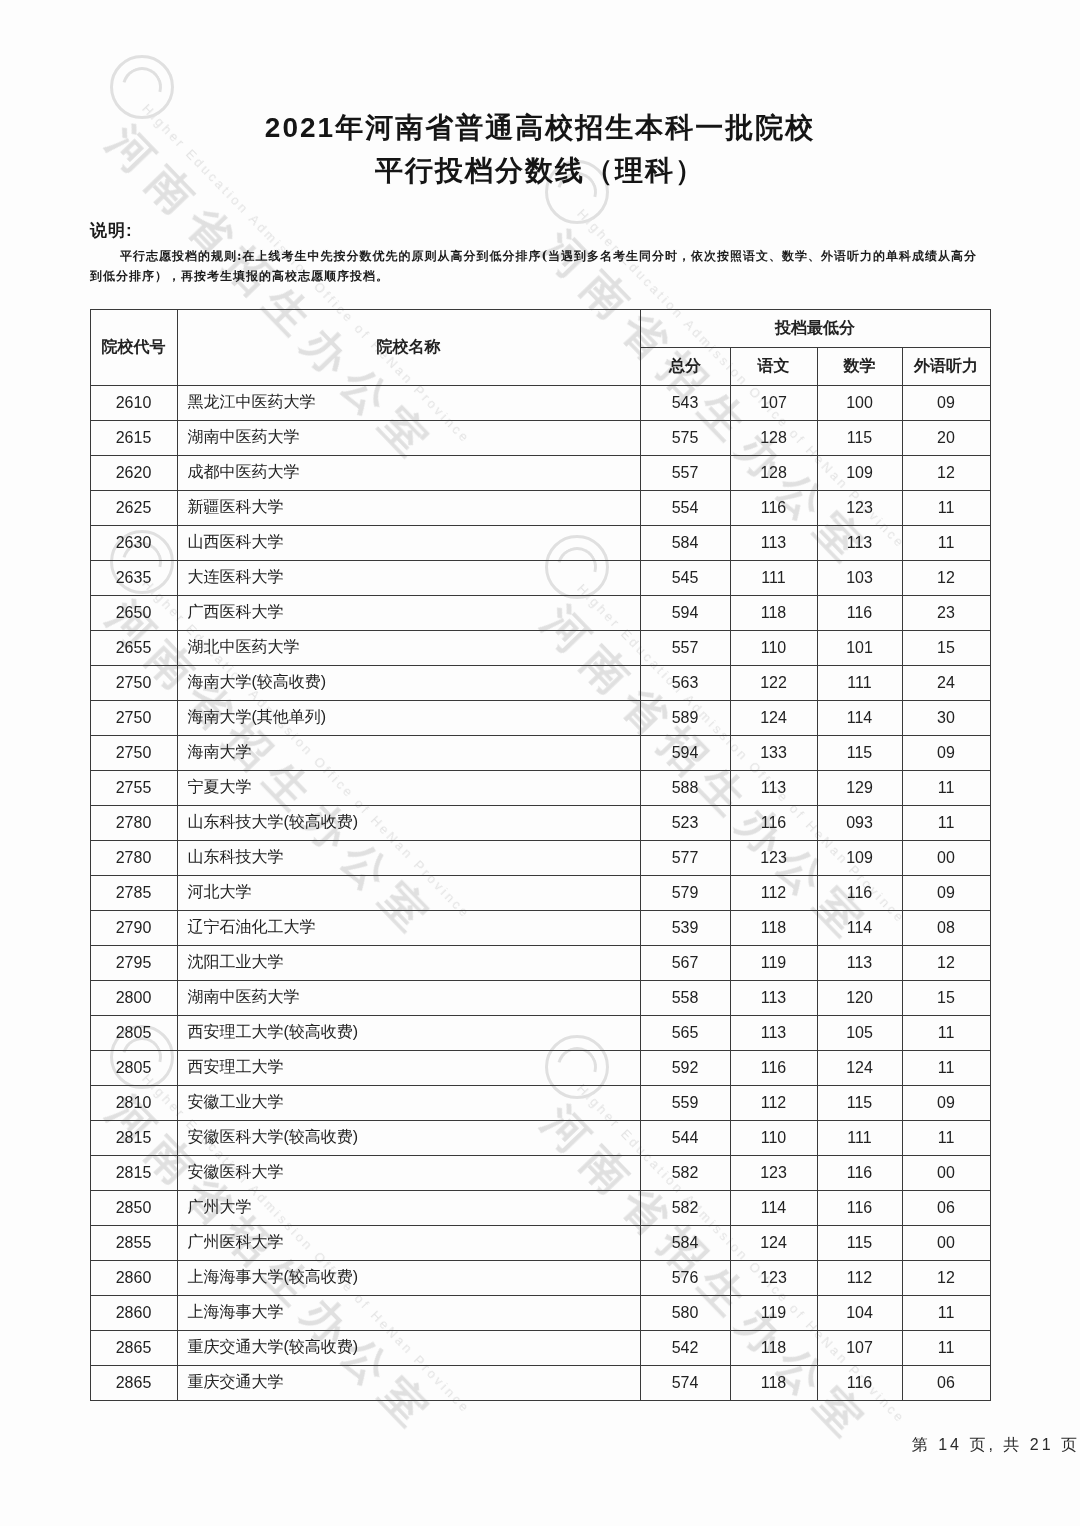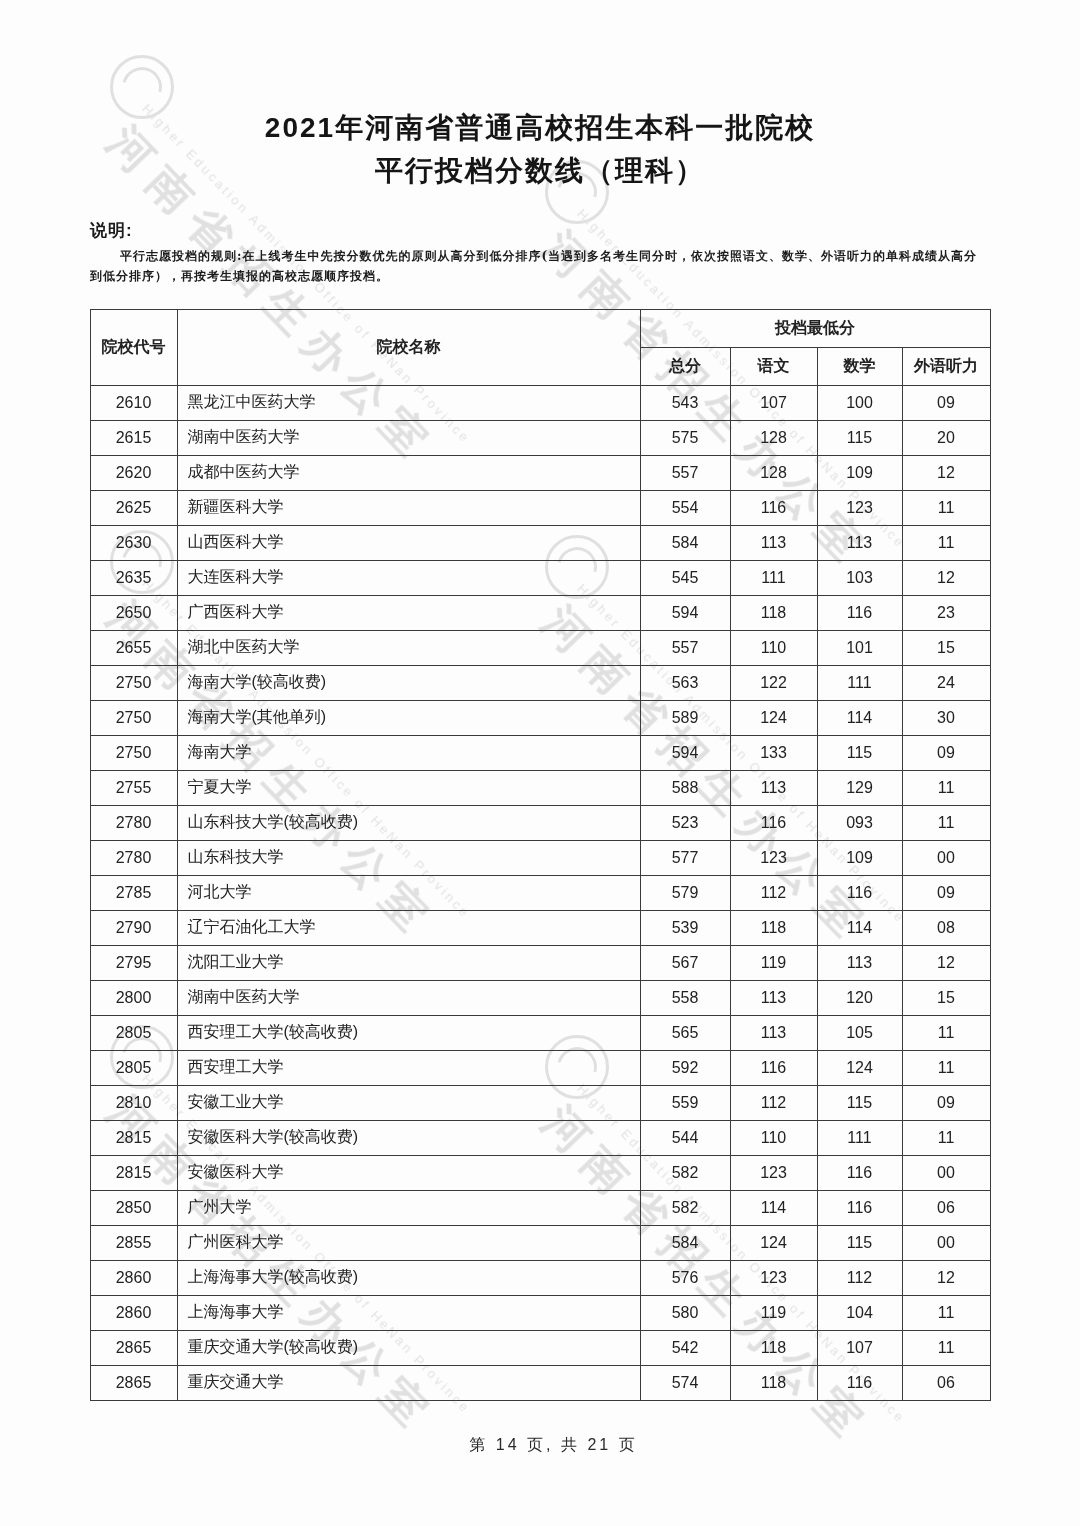--- a/index.html
+++ b/index.html
@@ -93,21 +93,21 @@
     text-align: center;
     font-size: 16px;
     color: #222;
   }
   .scores thead th { font-weight: 700; height: 38px; background: transparent; }
   .scores td { height: 35px; }
   .scores td.name { text-align: left; padding-left: 10px; }
 
   
   .footer {
-    text-align: center;
+    text-align: right;
     margin-top: 34px;
     font-size: 16px;
     letter-spacing: 3px;
     color: #2a2a2a;
     padding-left: 27px;
   }
 </style>
 </head>
 <body>
 

